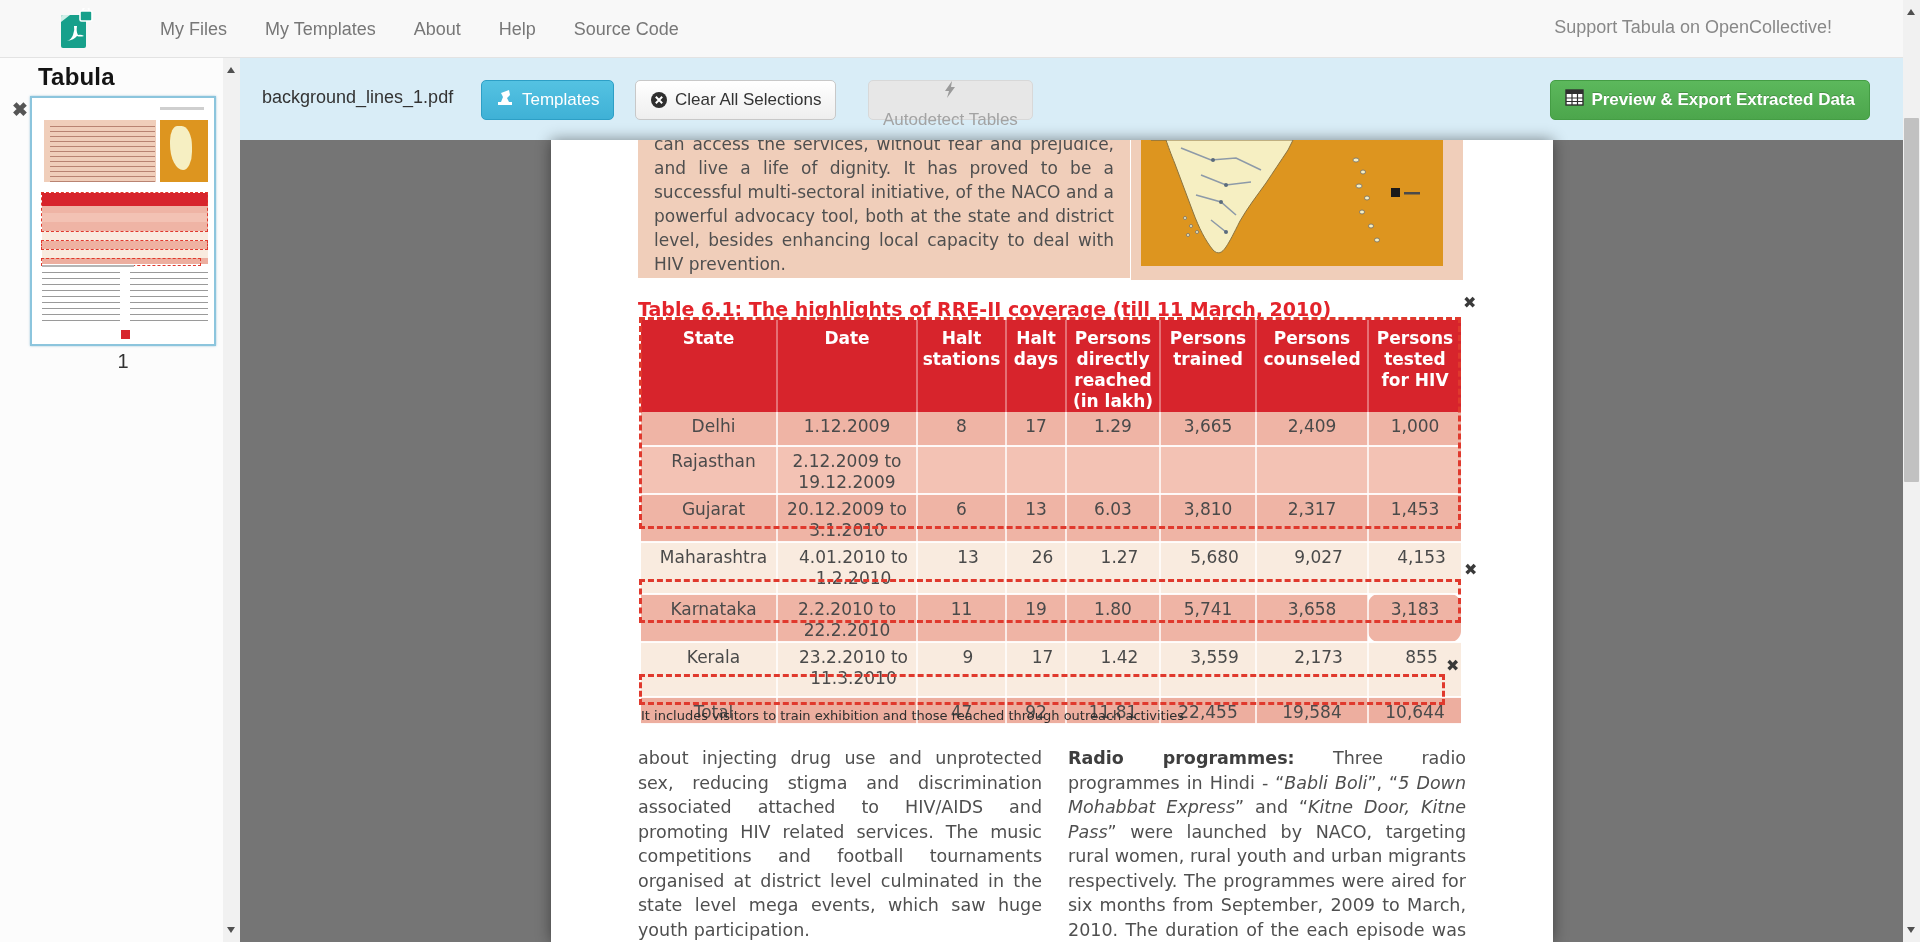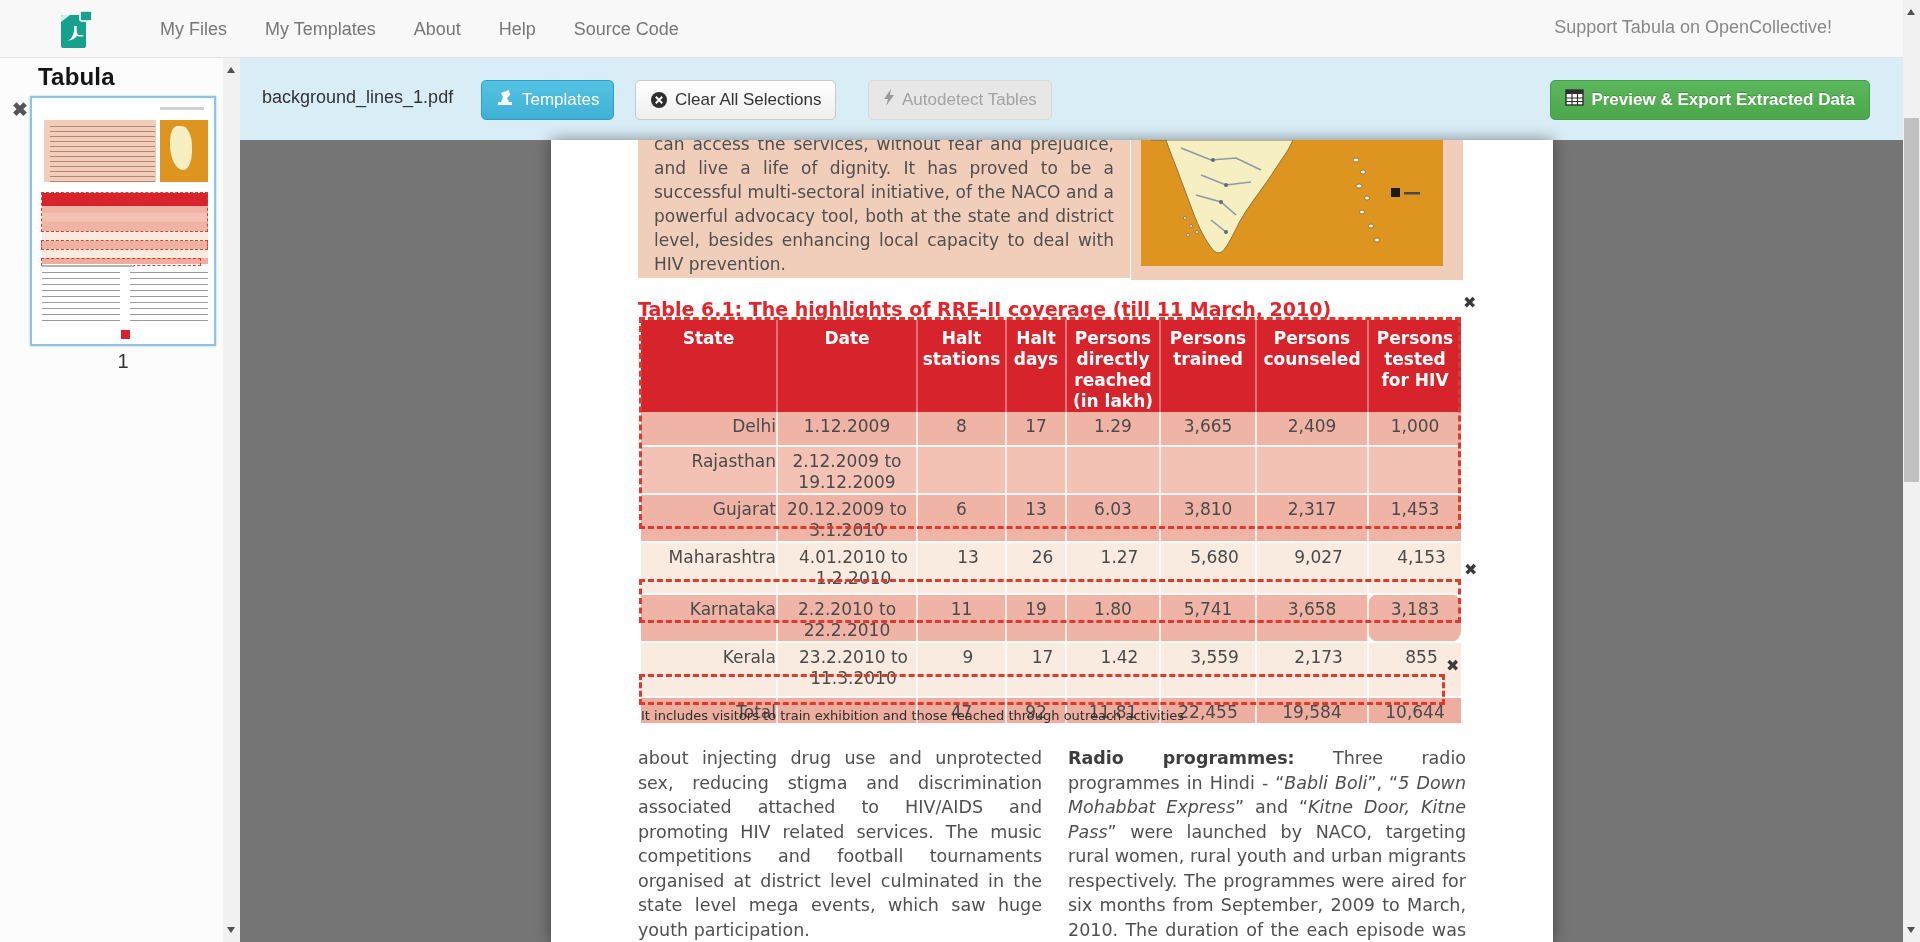--- a/index.html
+++ b/index.html
@@ -52,38 +52,38 @@
   .sb-down { bottom:9px; border-left:4px solid transparent; border-right:4px solid transparent; border-top:6px solid #505050; width:0; height:0; left:4px; }
   .sb-thumb { position:absolute; left:1px; width:15px; background:#C1C1C1; border-radius:1px; }
 
   
   .workspace { position:relative; flex:1 1 auto; height:884px; background:#757575; overflow:hidden; }
   .toolbar { position:absolute; left:0; top:0; width:100%; height:82px; background:#D9EDF7; }
   .file-title { position:absolute; left:22px; top:29px; font-size:18px; color:#333; }
   .btn { position:absolute; top:22px; height:40px; border-radius:5px; font-size:17px; display:flex; align-items:center; gap:7px; padding:0 14px; cursor:pointer; border:1px solid transparent; font-family:"Liberation Sans",sans-serif; }
   .btn-templates { left:241px; background:linear-gradient(#54C2E2,#3FB1D6); border-color:#2D9FC6; color:#fff; }
   .btn-clear { left:395px; background:linear-gradient(#FFFFFF,#EEEEEE); border-color:#C8C8C8; color:#333; }
-  .btn-auto { left:628px; background:#E7E7E7; border-color:#D8D8D8; color:#A3A3A3; cursor:default; }
+  .btn-auto { left:628px; background:#E7E7E7; border-color:#D8D8D8; color:#A3A3A3; cursor:default;flex-direction:column; }
   .btn-export { right:50px; background:linear-gradient(#5CB85C,#4CA64C); border-color:#449D44; color:#fff; font-weight:bold; text-shadow:0 -1px 0 rgba(0,0,0,.2); }
   .clear-glyph { display:inline-flex; }
 
   
   .pdf-page { position:absolute; left:311px; top:82px; width:1002px; height:802px; background:#fff; box-shadow:0 0 14px rgba(0,0,0,.45); font-family:"DejaVu Sans",sans-serif; color:#4A4A4A; cursor:crosshair; }
   .intro-box { position:absolute; left:87px; top:0; width:492px; height:138px; background:#F0CEBA; overflow:hidden; padding:0 16px; }
   .intro-text { margin-top:-8px; font-size:17px; line-height:24px; text-align:justify; color:#4F4F4F; }
   .map-fig { position:absolute; left:580px; top:0; width:332px; height:140px; background:#F0CEBA; }
   .map-inner { position:absolute; left:10px; top:0; width:302px; height:126px; }
 
   .table-title { position:absolute; left:87px; top:158px; font-size:19px; font-weight:600; color:#E3242B; }
 
   .dtable { position:absolute; left:90px; top:180px; width:820px; border-collapse:collapse; table-layout:fixed; }
   .dtable th { background:#D7242C; color:#fff; font-size:17px; font-weight:600; vertical-align:top; padding-top:8px; border-right:2px solid rgba(255,255,255,.35); line-height:21px; }
   .dtable th:last-child { border-right:none; }
   .dtable td { font-size:17px; vertical-align:top; padding-top:4px; text-align:center; border-right:2px solid rgba(255,255,255,.75); border-bottom:2px solid rgba(255,255,255,.9); line-height:21px; }
-  .dtable td:first-child { text-align:right; padding-left:10px;margin-top:24px; }
+  .dtable td:first-child { text-align:center; padding-left:10px;margin-top:24px; }
   .dtable td:last-child { border-right:none; }
   .row-sel-a td { background:#EFB4A5; } .row-sel-b td { background:#F3C2B4; }
   .row-cream td { background:#F9EBDF;padding-left:13px; } .row-total td { background:#EDAE9F; }
 
   .selection { position:absolute; border:3px dashed #E0392D; background:transparent; }
   .sel-close { position:absolute; font-size:16px; font-weight:bold; color:#3A3A3A; cursor:pointer; line-height:1; }
 
   .footnote { position:absolute; left:90px; top:568px; font-size:13px; color:#2E2E2E; }
 
   .cols { position:absolute; left:87px; top:606px; width:828px; display:flex; gap:26px; }

